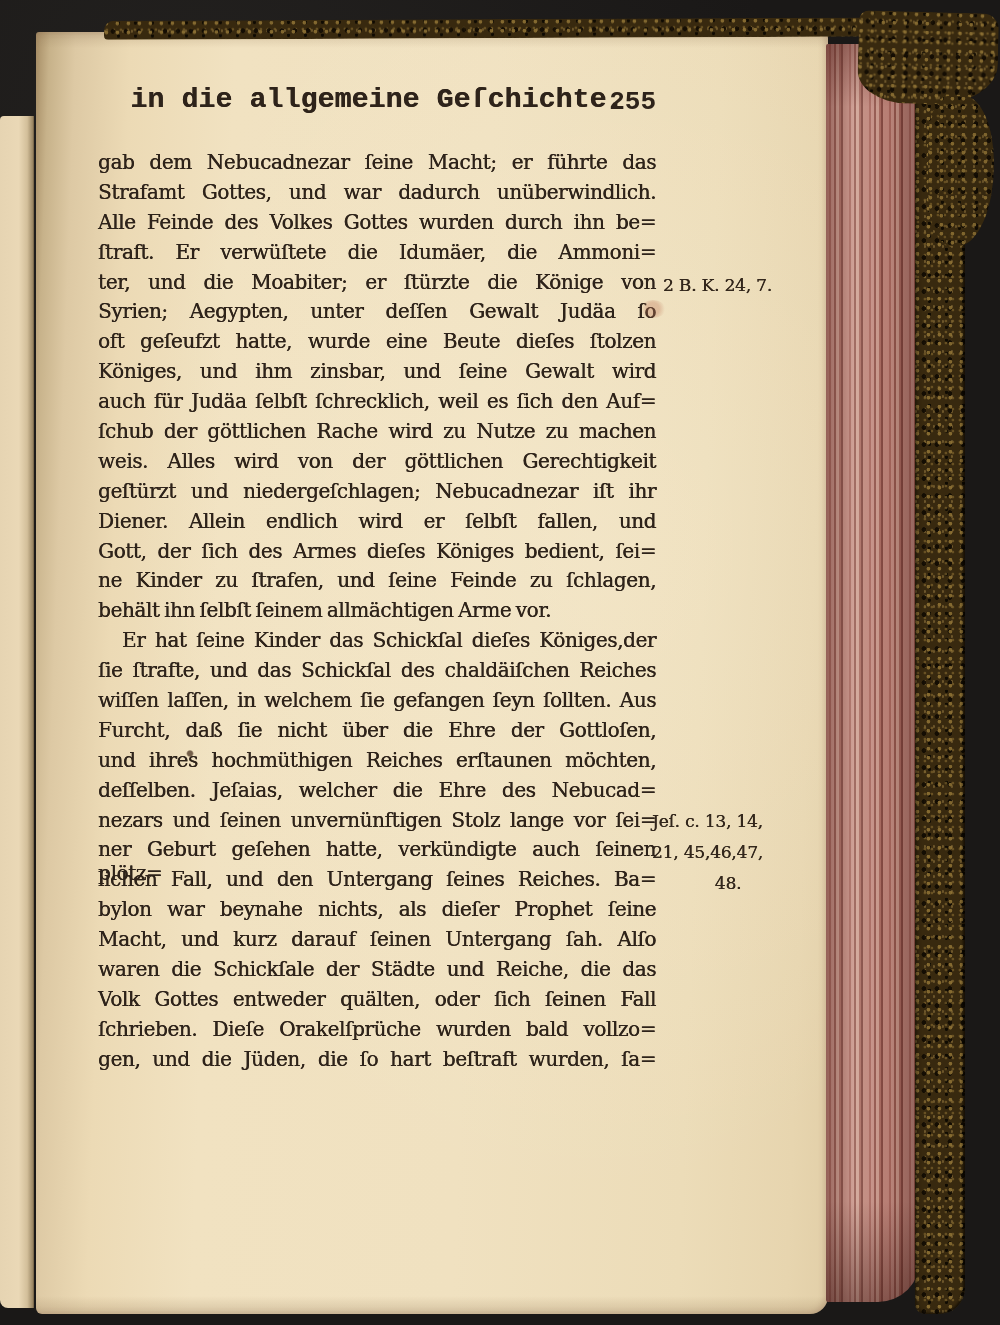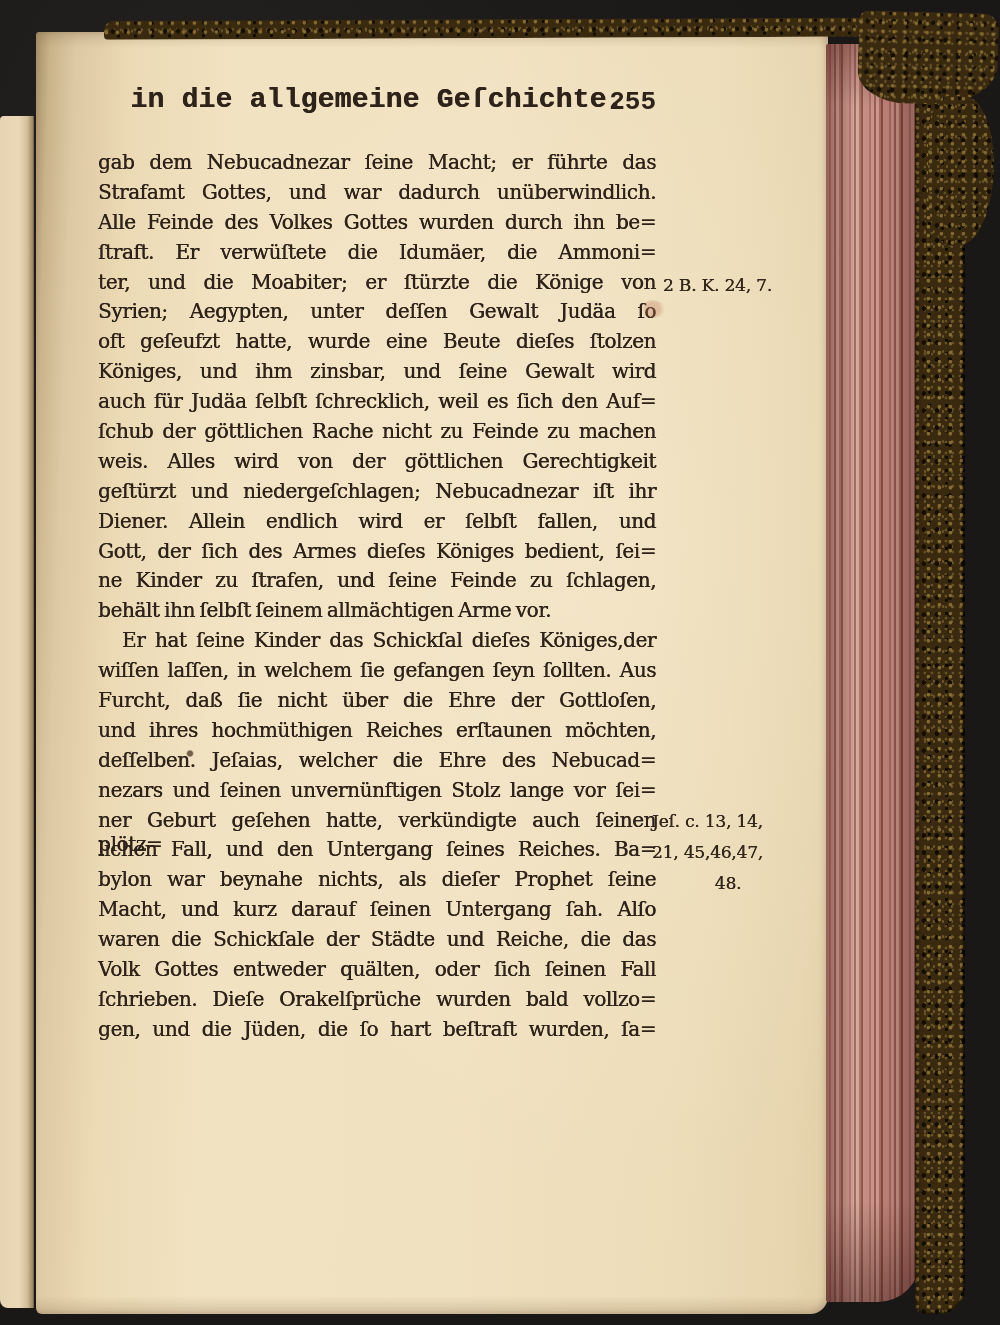--- a/index.html
+++ b/index.html
@@ -90,28 +90,29 @@
     <div class="body">
         <div class="line j">gab dem Nebucadnezar ſeine Macht; er führte das</div>
         <div class="line j">Strafamt Gottes, und war dadurch unüberwindlich.</div>
         <div class="line j">Alle Feinde des Volkes Gottes wurden durch ihn be=</div>
         <div class="line j">ſtraft.  Er verwüſtete die Idumäer, die Ammoni=</div>
         <div class="line j">ter, und die Moabiter; er ſtürzte die Könige von</div>
         <div class="line j">Syrien; Aegypten, unter deſſen Gewalt Judäa ſo</div>
         <div class="line j">oft geſeufzt hatte, wurde eine Beute dieſes ſtolzen</div>
         <div class="line j">Königes, und ihm zinsbar, und ſeine Gewalt wird</div>
         <div class="line j">auch für Judäa ſelbſt ſchrecklich, weil es ſich den Auf=</div>
-        <div class="line j">ſchub der göttlichen Rache nicht zu Feinde zu machen</div>
+        <div class="line j">ſchub der göttlichen Rache wird zu Nutze zu machen</div>
         <div class="line j">weis.  Alles wird von der göttlichen Gerechtigkeit</div>
         <div class="line j">geſtürzt und niedergeſchlagen; Nebucadnezar iſt ihr</div>
         <div class="line j">Diener.  Allein endlich wird er ſelbſt fallen, und</div>
         <div class="line j">Gott, der ſich des Armes dieſes Königes bedient, ſei=</div>
         <div class="line j">ne Kinder zu ſtrafen, und ſeine Feinde zu ſchlagen,</div>
         <div class="line">behält ihn ſelbſt ſeinem allmächtigen Arme vor.</div>
         <div class="line j ind">Er hat ſeine Kinder das Schickſal dieſes Königes,der</div>
+        <div class="line j">ſie ſtrafte, und das Schickſal des chaldäiſchen Reiches</div>
         <div class="line j">wiſſen laſſen, in welchem ſie gefangen ſeyn ſollten.  Aus</div>
         <div class="line j">Furcht, daß ſie nicht über die Ehre der Gottloſen,</div>
         <div class="line j">und ihres hochmüthigen Reiches erſtaunen möchten,</div>
         <div class="line j">deſſelben.  Jeſaias, welcher die Ehre des Nebucad=</div>
         <div class="line j">nezars und ſeinen unvernünftigen Stolz lange vor ſei=</div>
         <div class="line j">ner Geburt geſehen hatte, verkündigte auch ſeinen plötz=</div>
         <div class="line j">lichen Fall, und den Untergang ſeines Reiches.  Ba=</div>
         <div class="line j">bylon war beynahe nichts, als dieſer Prophet ſeine</div>
         <div class="line j">Macht, und kurz darauf ſeinen Untergang ſah.  Alſo</div>
         <div class="line j">waren die Schickſale der Städte und Reiche, die das</div>

